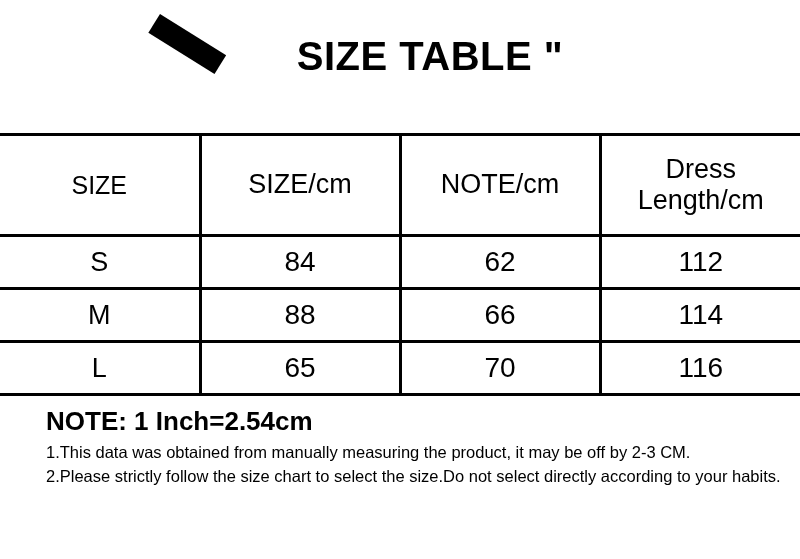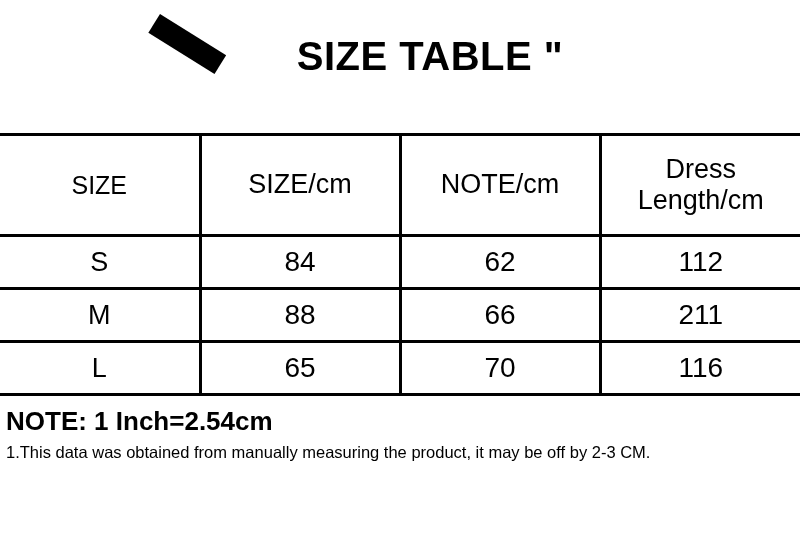--- a/index.html
+++ b/index.html
@@ -96,20 +96,21 @@
 
   
   col.c1 { width: 200px; }
   col.c2 { width: 200px; }
   col.c3 { width: 200px; }
   col.c4 { width: 200px; }
 
   
   .notes {
     padding: 10px 6px 0 6px;
+    margin-left: 40px;
   }
   .note-title {
     font-size: 26px;
     font-weight: bold;
     margin: 0 0 4px 0;
     line-height: 1.2;
   }
   .note-line {
     font-size: 16.5px;
     line-height: 1.42;
@@ -146,29 +147,30 @@
       <tr class="body-row">
         <td class="size-cell">S</td>
         <td>84</td>
         <td>62</td>
         <td>112</td>
       </tr>
       <tr class="body-row">
         <td class="size-cell">M</td>
         <td>88</td>
         <td>66</td>
-        <td>211</td>
+        <td>114</td>
       </tr>
       <tr class="body-row">
         <td class="size-cell">L</td>
         <td>65</td>
         <td>70</td>
         <td>116</td>
       </tr>
     </tbody>
   </table>
 
   <div class="notes">
     <p class="note-title">NOTE: 1 Inch=2.54cm</p>
     <p class="note-line">1.This data was obtained from manually measuring the product, it may be off by 2-3 CM.</p>
+    <p class="note-line">2.Please strictly follow the size chart to select the size.Do not select directly according to your habits.</p>
   </div>
 
 </div>
 
 </body></html>

